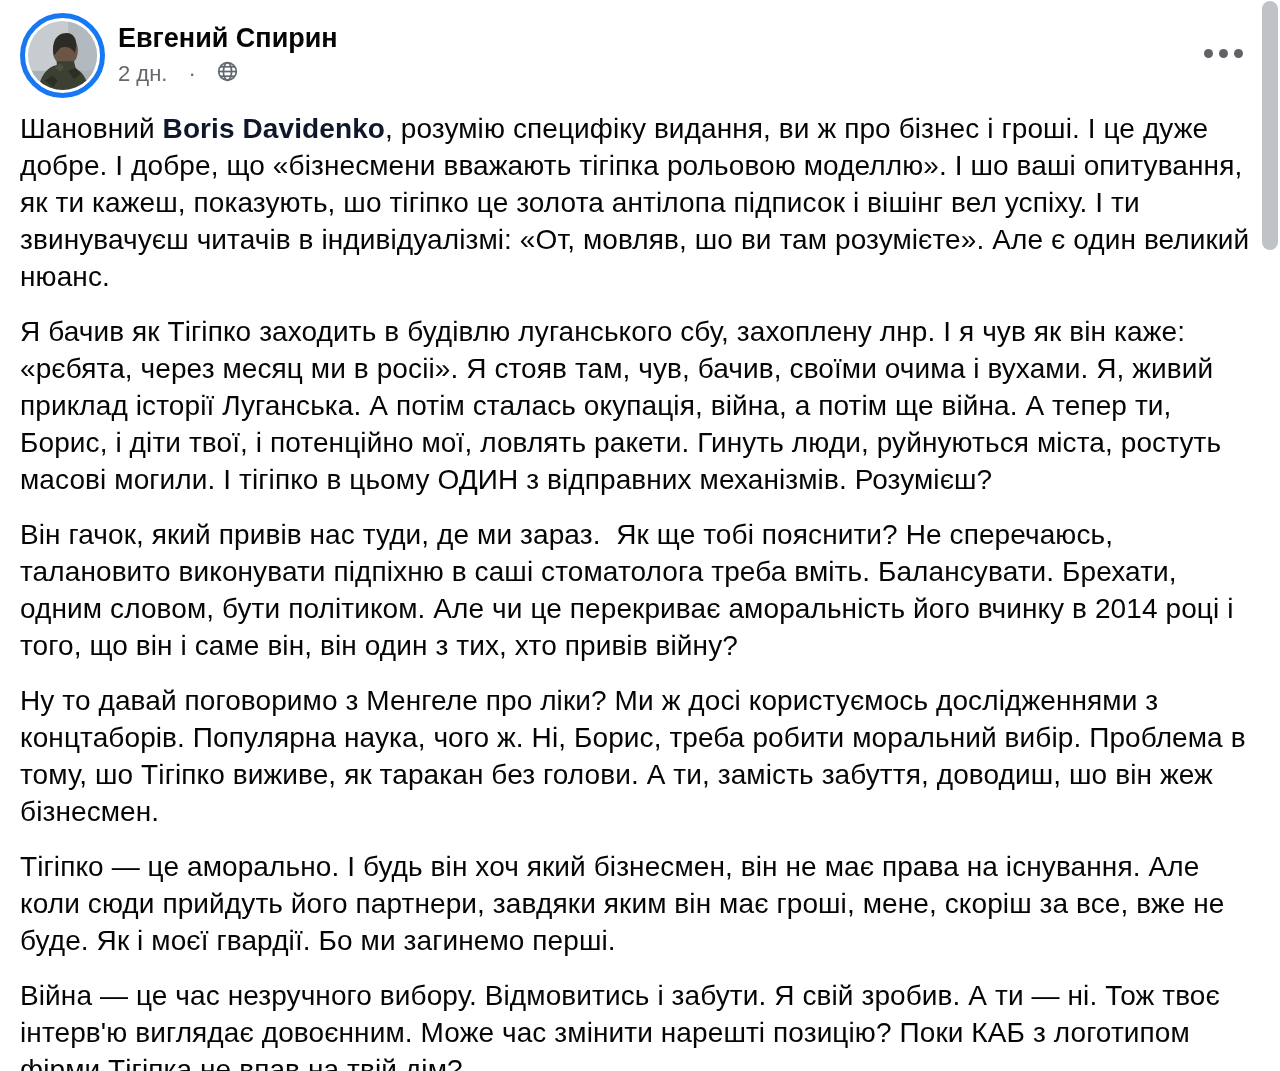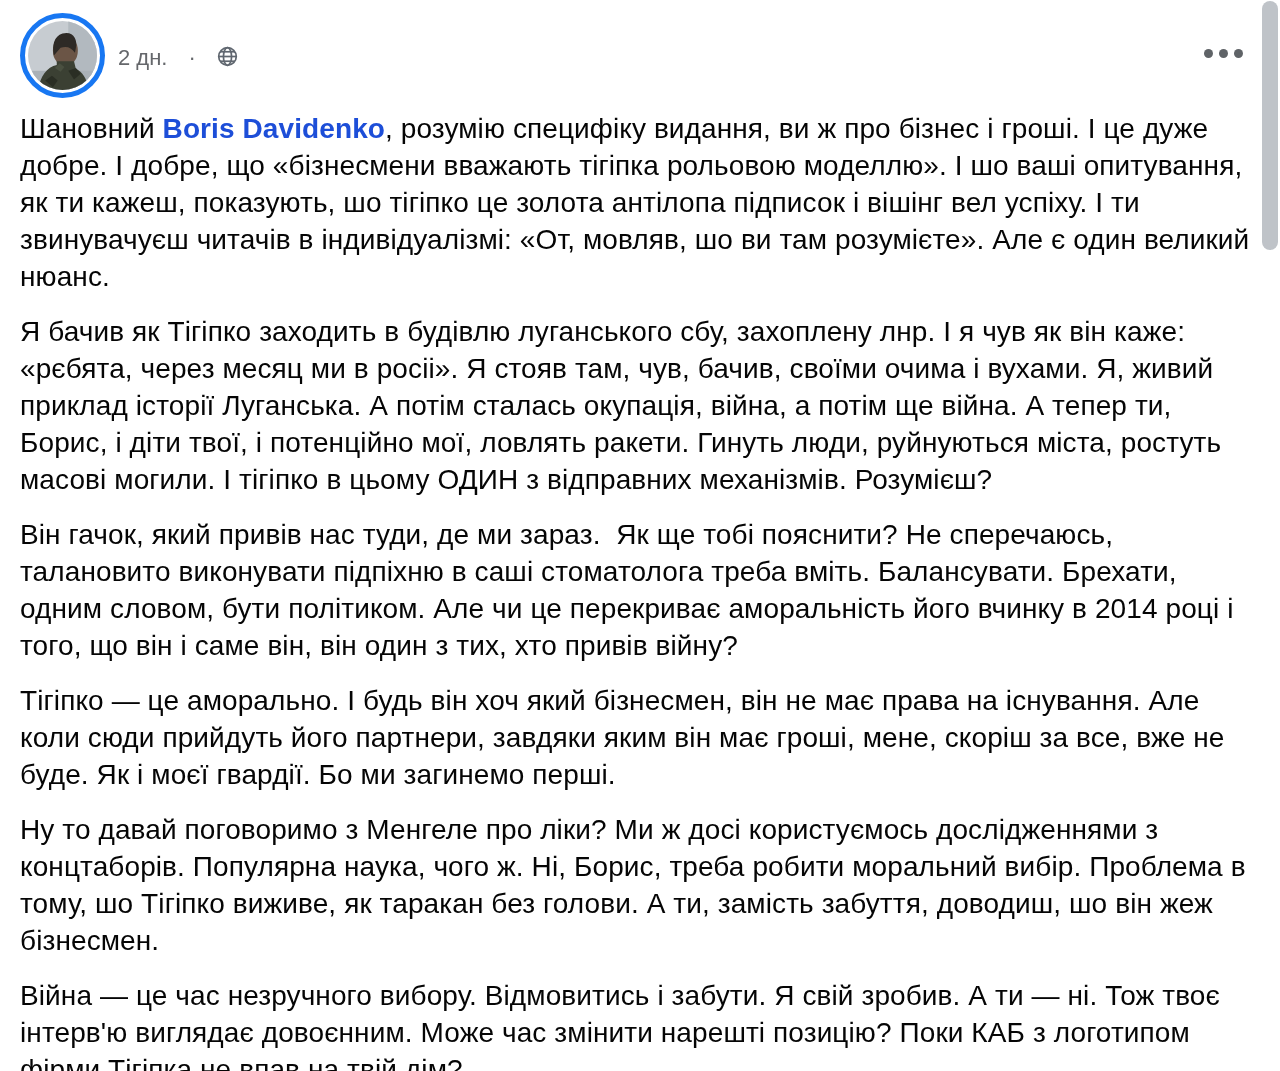--- a/index.html
+++ b/index.html
@@ -94,21 +94,21 @@
   .post-body {
     font-size: 28px;
     line-height: 37px;
     letter-spacing: 0.1px;
   }
   .post-body p {
     margin: 0 0 18px 0;
     white-space: pre-wrap;
   }
   .mention {
-    color: #1d4ed8;
+    color: #0f172a;
     font-weight: 600;
     text-decoration: none;
     cursor: pointer;
   }
   .scrollbar-thumb {
     position: absolute;
     top: 1px;
     right: 2px;
     width: 16px;
     height: 249px;
@@ -134,20 +134,21 @@
           <path d="M36 13 C47 10 52 19 50 28 L49 33 C45 28 41 26 34 28 L27 36 C25 25 27 16 36 13 Z" fill="#2e2a26"></path>
           <path d="M30 42 L48 42 L50 50 C56 52 62 60 63 72 L11 72 C12 58 20 48 30 46 Z" fill="#3b4033"></path>
           <path d="M18 62 l7 -5 6 5 -5 7 z" fill="#2a2e24"></path>
           <path d="M42 52 l8 -3 5 6 -7 6 z" fill="#2a2e24"></path>
           <path d="M33 44 l5 4 -4 5 -6 -4 z" fill="#4a5040"></path>
         </svg>
       </span>
     </div>
 
     <div class="header-text">
+      <a class="author" href="#">Евгений Спирин</a>
       <div class="meta">
         <a href="#">2 дн.</a>
         <span>·</span>
         <span class="globe">
           <svg width="21" height="21" viewBox="0 0 16 16" fill="none" stroke="#606770" stroke-width="1.3">
             <circle cx="8" cy="8" r="6.7"></circle>
             <ellipse cx="8" cy="8" rx="3.1" ry="6.7"></ellipse>
             <path d="M1.4 8 h13.2"></path>
             <path d="M2.3 4.4 h11.4"></path>
             <path d="M2.3 11.6 h11.4"></path>
@@ -161,20 +162,20 @@
       <span class="dot"></span>
       <span class="dot"></span>
     </div>
 
   </header>
 
   <div class="post-body">
     <p><span>Шановний </span><a class="mention" href="#">Boris Davidenko</a><span>, розумію специфіку видання, ви ж про бізнес і гроші. І це дуже добре. І добре, що «бізнесмени вважають тігіпка рольовою моделлю». І шо ваші опитування, як ти кажеш, показують, шо тігіпко це золота антілопа підписок і вішінг вел успіху. І ти звинувачуєш читачів в індивідуалізмі: «От, мовляв, шо ви там розумієте». Але є один великий нюанс.</span></p>
     <p>Я бачив як Тігіпко заходить в будівлю луганського сбу, захоплену лнр. І я чув як він каже: «рєбята, через месяц ми в росіі». Я стояв там, чув, бачив, своїми очима і вухами. Я, живий приклад історії Луганська. А потім сталась окупація, війна, а потім ще війна. А тепер ти, Борис, і діти твої, і потенційно мої, ловлять ракети. Гинуть люди, руйнуються міста, ростуть масові могили. І тігіпко в цьому ОДИН з відправних механізмів. Розумієш?</p>
     <p>Він гачок, який привів нас туди, де ми зараз.  Як ще тобі пояснити? Не сперечаюсь, талановито виконувати підпіхню в саші стоматолога треба вміть. Балансувати. Брехати, одним словом, бути політиком. Але чи це перекриває аморальність його вчинку в 2014 році і того, що він і саме він, він один з тих, хто привів війну?</p>
+    <p>Ну то давай поговоримо з Менгеле про ліки? Ми ж досі користуємось дослідженнями з концтаборів. Популярна наука, чого ж. Ні, Борис, треба робити моральний вибір. Проблема в тому, шо Тігіпко виживе, як таракан без голови. А ти, замість забуття, доводиш, шо він жеж бізнесмен.</p>
     <p>Тігіпко — це аморально. І будь він хоч який бізнесмен, він не має права на існування. Але коли сюди прийдуть його партнери, завдяки яким він має гроші, мене, скоріш за все, вже не буде. Як і моєї гвардії. Бо ми загинемо перші.</p>
-    <p>Ну то давай поговоримо з Менгеле про ліки? Ми ж досі користуємось дослідженнями з концтаборів. Популярна наука, чого ж. Ні, Борис, треба робити моральний вибір. Проблема в тому, шо Тігіпко виживе, як таракан без голови. А ти, замість забуття, доводиш, шо він жеж бізнесмен.</p>
     <p>Війна — це час незручного вибору. Відмовитись і забути. Я свій зробив. А ти — ні. Тож твоє інтерв'ю виглядає довоєнним. Може час змінити нарешті позицію? Поки КАБ з логотипом фірми Тігіпка не впав на твій дім?</p>
   </div>
 
 </article>
 
 <div class="scrollbar-thumb"></div>
 
 </body></html>

